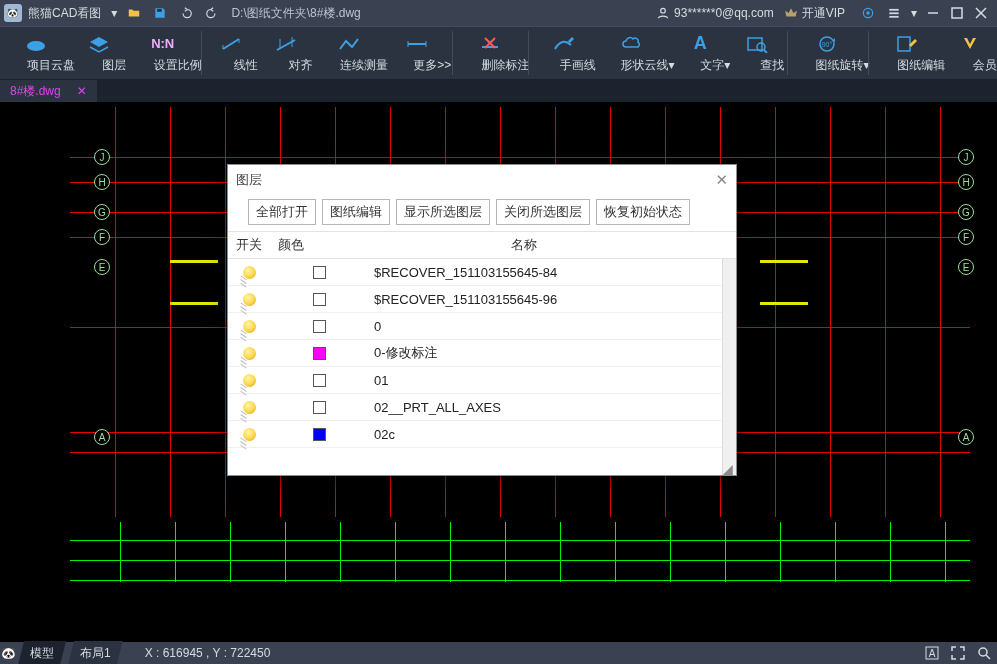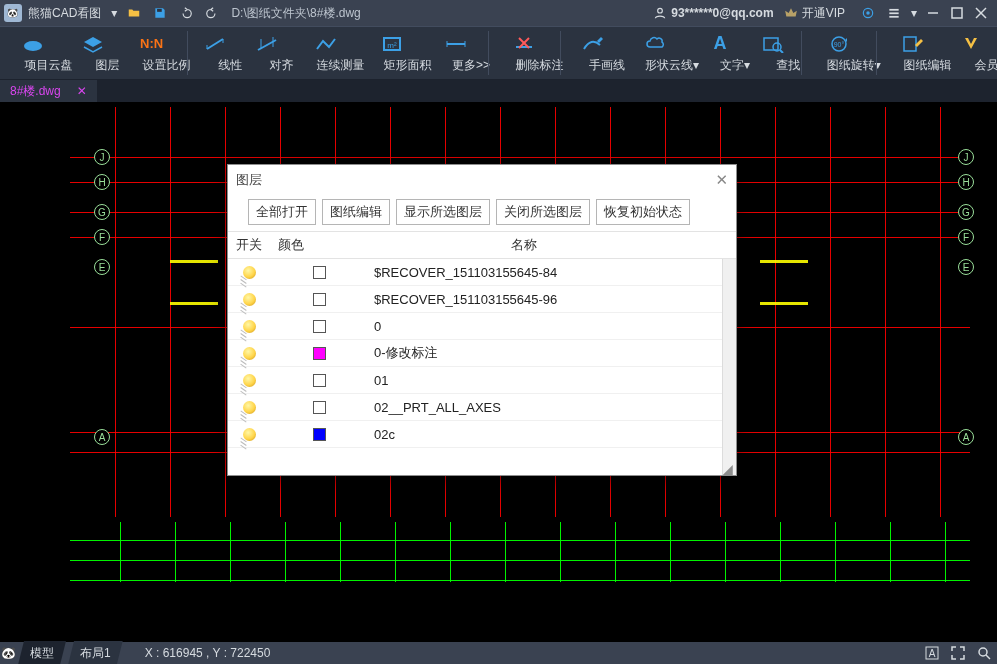--- a/index.html
+++ b/index.html
@@ -5,21 +5,21 @@
 * { margin: 0; padding: 0; box-sizing: border-box; font-family: "Microsoft YaHei", sans-serif; }
 body { width: 997px; height: 664px; background: #000; overflow: hidden; position: relative; }
 
 .titlebar { height: 26px; background: #3a4251; display: flex; align-items: center; color: #d6dbe0; font-size: 12px; padding: 0 4px; }
 .titlebar .logo { width: 18px; height: 18px; background: #9fb8d4; border-radius: 3px; margin-right: 6px; display: inline-flex; align-items: center; justify-content: center; font-size: 9px; color: #2b3340; }
 .titlebar .title { margin-right: 6px; }
 .titlebar .chev { color: #d6dbe0; margin: 0 4px; }
 .titlebar .tbicon { width: 22px; height: 22px; display: inline-flex; align-items: center; justify-content: center; margin: 0 2px; cursor: pointer; }
 .titlebar .path { margin-left: 6px; color: #bcc4ce; }
 .titlebar .spacer { flex: 1; }
-.titlebar .user { color: #d6dbe0; display: flex; align-items: center; gap: 4px; font-weight: bold; }
+.titlebar .user { color: #d6dbe0; display: flex; align-items: center; gap: 4px; }
 .titlebar .vip { margin: 0 10px; display: flex; align-items: center; gap: 4px; }
 .titlebar .winbtn { width: 24px; height: 22px; display: inline-flex; align-items: center; justify-content: center; cursor: pointer; }
 .ic { width: 14px; height: 14px; }
 
 .toolbar { height: 54px; background: #2b3340; display: flex; align-items: center; color: #d6dbe0; font-size: 12px; border-top: 1px solid #424c5e; border-bottom: 1px solid #1c222d; }
 .tbitem { display: flex; flex-direction: column; align-items: center; justify-content: center; padding: 2px 8px; cursor: pointer; gap: 2px; min-width: 48px; }
 .tbitem .tic { width: 22px; height: 22px; display: inline-flex; align-items: center; justify-content: center; }
 .tsep { width: 1px; height: 44px; background: #424c5e; margin: 0 2px; }
 .tbitem .lbl { white-space: nowrap; margin-left: 30px; }
 
@@ -147,21 +147,21 @@
   <div class="tbitem">
       <span class="tic">
         <svg width="22" height="18">
           <path d="M11 2 20 7 11 12 2 7z" fill="#3ca0e6"></path>
           <path d="M2 12 11 17 20 12" fill="none" stroke="#3ca0e6" stroke-width="1.5"></path>
         </svg>
       </span>
       <span class="lbl">图层</span>
     </div>
   <div class="tbitem">
-      <span class="tic" style="color:#f97316;font-size:13px;font-weight:bold">N:N</span>
+      <span class="tic" style="color:#f0abfc;font-size:13px;font-weight:bold">N:N</span>
       <span class="lbl">设置比例</span>
     </div>
   <div class="tsep"></div>
   <div class="tbitem">
       <span class="tic">
         <svg width="22" height="18">
           <line x1="3" y1="14" x2="19" y2="4" stroke="#3ca0e6" stroke-width="2"></line>
           <line x1="3" y1="14" x2="3" y2="10" stroke="#3ca0e6"></line>
           <line x1="19" y1="4" x2="19" y2="8" stroke="#3ca0e6"></line>
         </svg>
@@ -178,29 +178,20 @@
       </span>
       <span class="lbl">对齐</span>
     </div>
   <div class="tbitem">
       <span class="tic">
         <svg width="22" height="18">
           <path d="M2 14 8 6 14 12 20 4" fill="none" stroke="#3ca0e6" stroke-width="2"></path>
         </svg>
       </span>
       <span class="lbl">连续测量</span>
-    </div>
-  <div class="tbitem">
-      <span class="tic">
-        <svg width="22" height="18">
-          <rect x="3" y="3" width="16" height="12" fill="none" stroke="#3ca0e6" stroke-width="2"></rect>
-          <text x="11" y="13" text-anchor="middle" font-size="8" fill="#3ca0e6">m²</text>
-        </svg>
-      </span>
-      <span class="lbl">矩形面积</span>
     </div>
   <div class="tbitem">
       <span class="tic">
         <svg width="22" height="18">
           <line x1="2" y1="9" x2="20" y2="9" stroke="#3ca0e6" stroke-width="2"></line>
           <line x1="2" y1="6" x2="2" y2="12" stroke="#3ca0e6"></line>
           <line x1="20" y1="6" x2="20" y2="12" stroke="#3ca0e6"></line>
         </svg>
       </span>
       <span class="lbl">更多&gt;&gt;</span>

